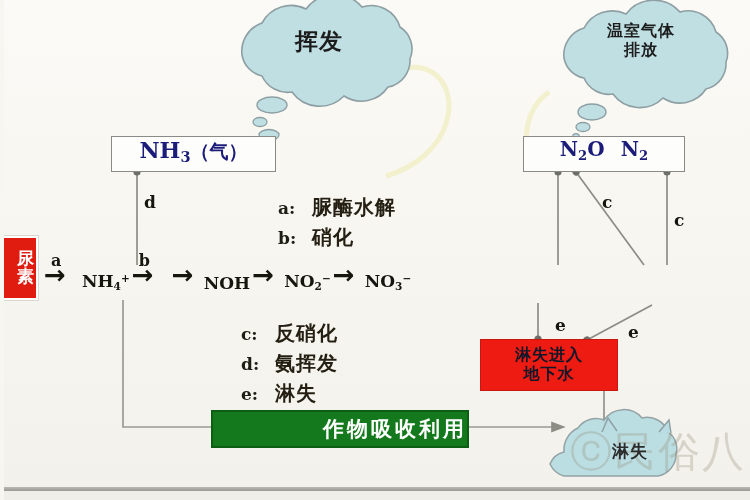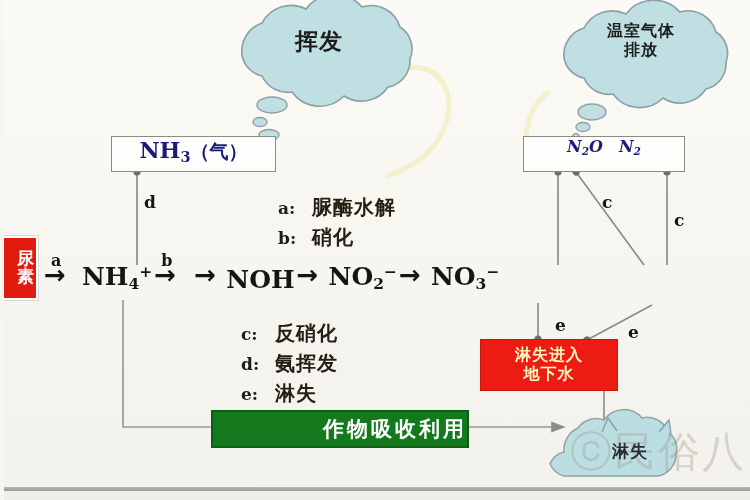--- a/index.html
+++ b/index.html
@@ -48,21 +48,21 @@
   
   .chain{
     position:absolute;
     left:38px;top:262px;
     display:flex;align-items:flex-end;
     z-index:5;
     color:#16160f;
     font-family:"DejaVu Serif", serif;
     font-weight:bold;
   }
-  .species{font-size:25px;letter-spacing:0px;line-height:1;}
+  .species{font-size:17px;letter-spacing:0px;line-height:1;}
   .species sub{font-size:.62em;vertical-align:-.26em;}
   .species sup{font-size:.62em;vertical-align:.52em;}
   .arrowwrap{position:relative;width:40px;height:30px;}
   .arrowwrap .ar{
     position:absolute;left:2px;bottom:4px;
     font-size:26px;line-height:1;color:#16160f;
     font-family:"DejaVu Sans", sans-serif;
   }
   .arrowwrap .lab{
     position:absolute;left:9px;bottom:22px;
@@ -87,21 +87,21 @@
   }
 
   
   #leachbox{
     position:absolute;left:476px;top:339px;width:136px;height:50px;
     background:#ee1b12;border:1px solid #c9160f;
     z-index:5;
     display:flex;flex-direction:column;align-items:center;justify-content:center;
   }
   #leachbox span{
-    color:#fef9c3;font-family:"DejaVu Sans", sans-serif;
+    color:#0f172a;font-family:"DejaVu Sans", sans-serif;
     font-weight:bold;font-size:16px;line-height:1.18;letter-spacing:1px;
   }
 
   
   #cropbox{
     position:absolute;left:207px;top:410px;width:254px;height:34px;
     background:#13791c;border:2px solid #0c5e14;
     z-index:5;
     display:flex;align-items:center;justify-content:flex-end;
   }
@@ -248,21 +248,21 @@
   </div>
 
   <div id="wmcloudlabel">淋失</div>
 
   <div class="chembox" style="left:107px;top:136px;width:165px;height:36px;font-size:22px;">
     <span>
       <span>NH</span><sub>3</sub><span style="font-size:19px">（气）</span>
     </span>
   </div>
 
-  <div class="chembox" style="left:519px;top:136px;width:162px;height:36px;font-size:16px;font-style:italic;">
+  <div class="chembox" style="left:519px;top:136px;width:162px;height:36px;font-size:20px;">
     <span>
       <span>N</span><sub>2</sub><span>O</span>
     </span>
     <span class="gap"></span>
     <span>
       <span>N</span><sub>2</sub>
     </span>
   </div>
 
   <div id="urea">

